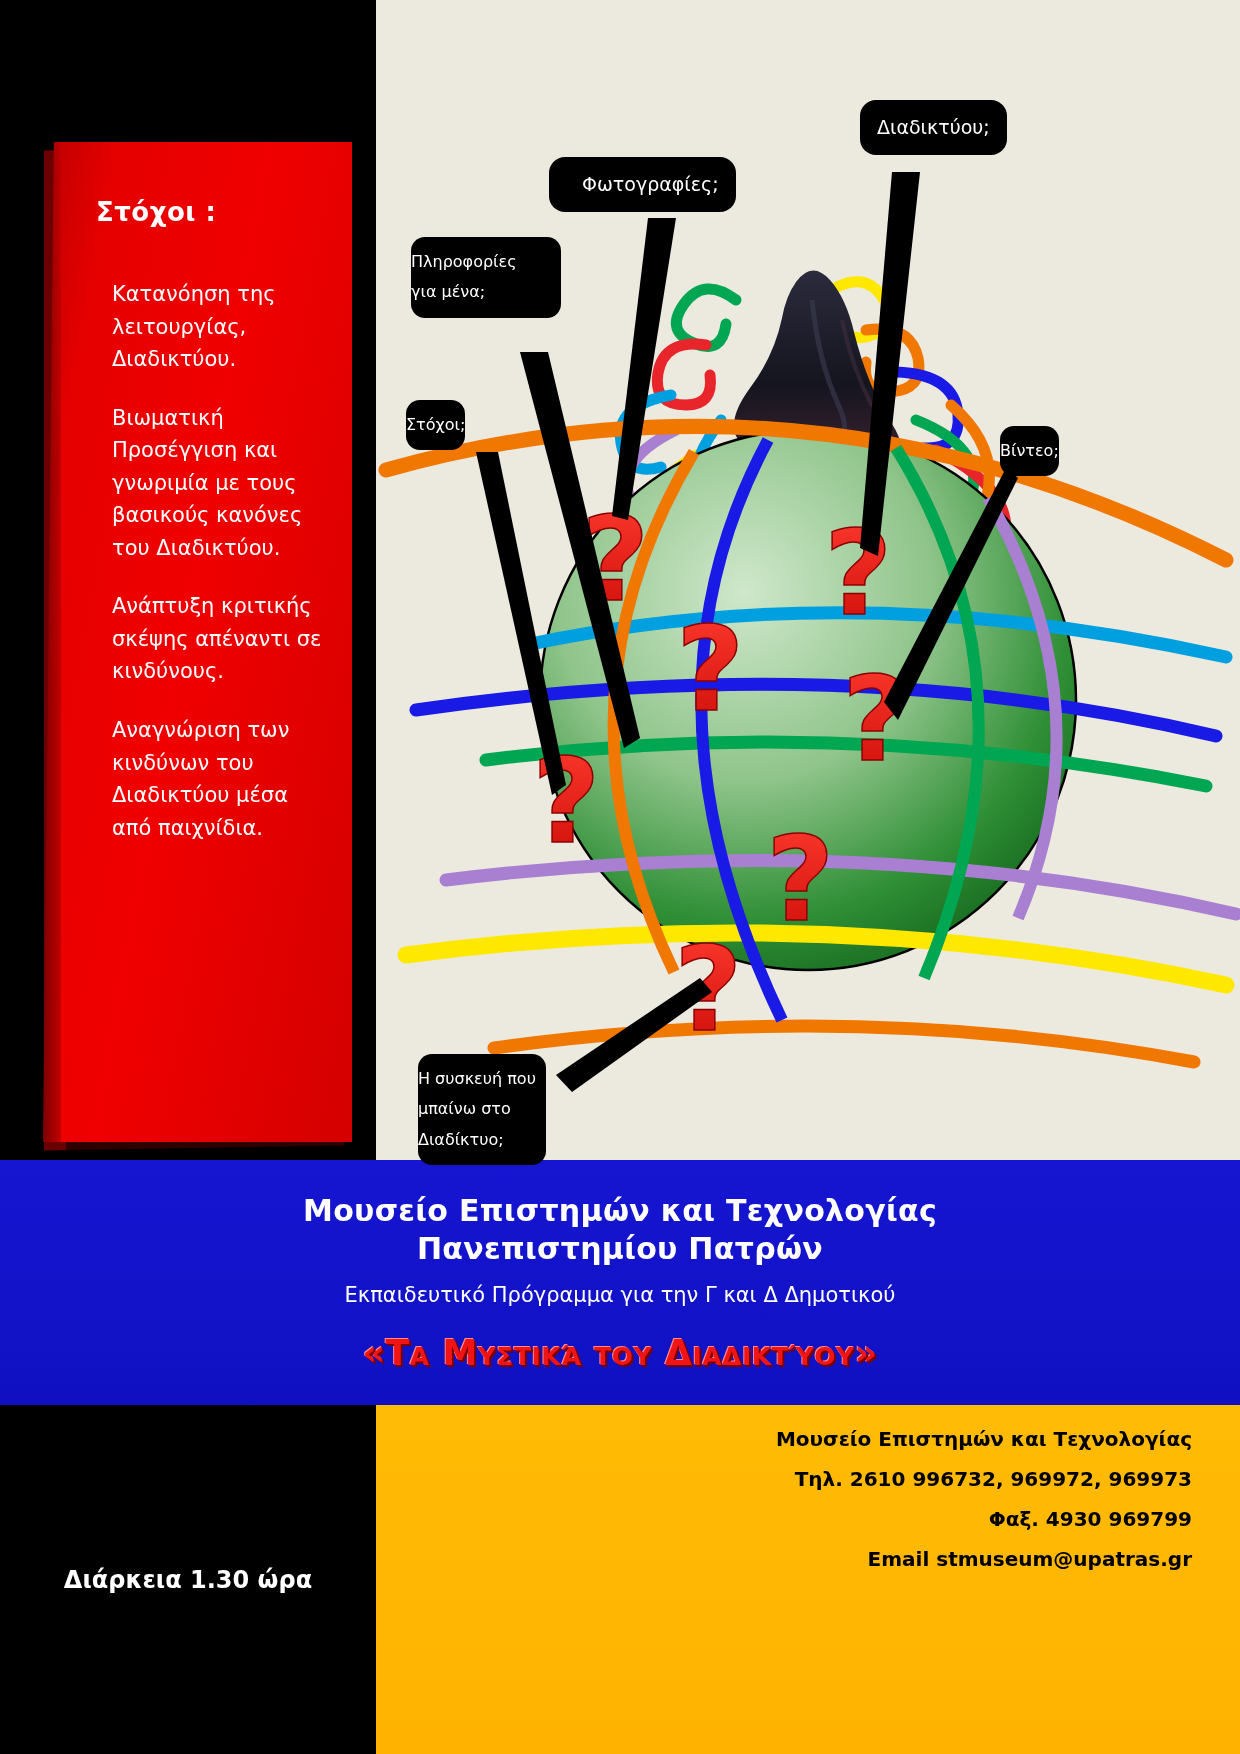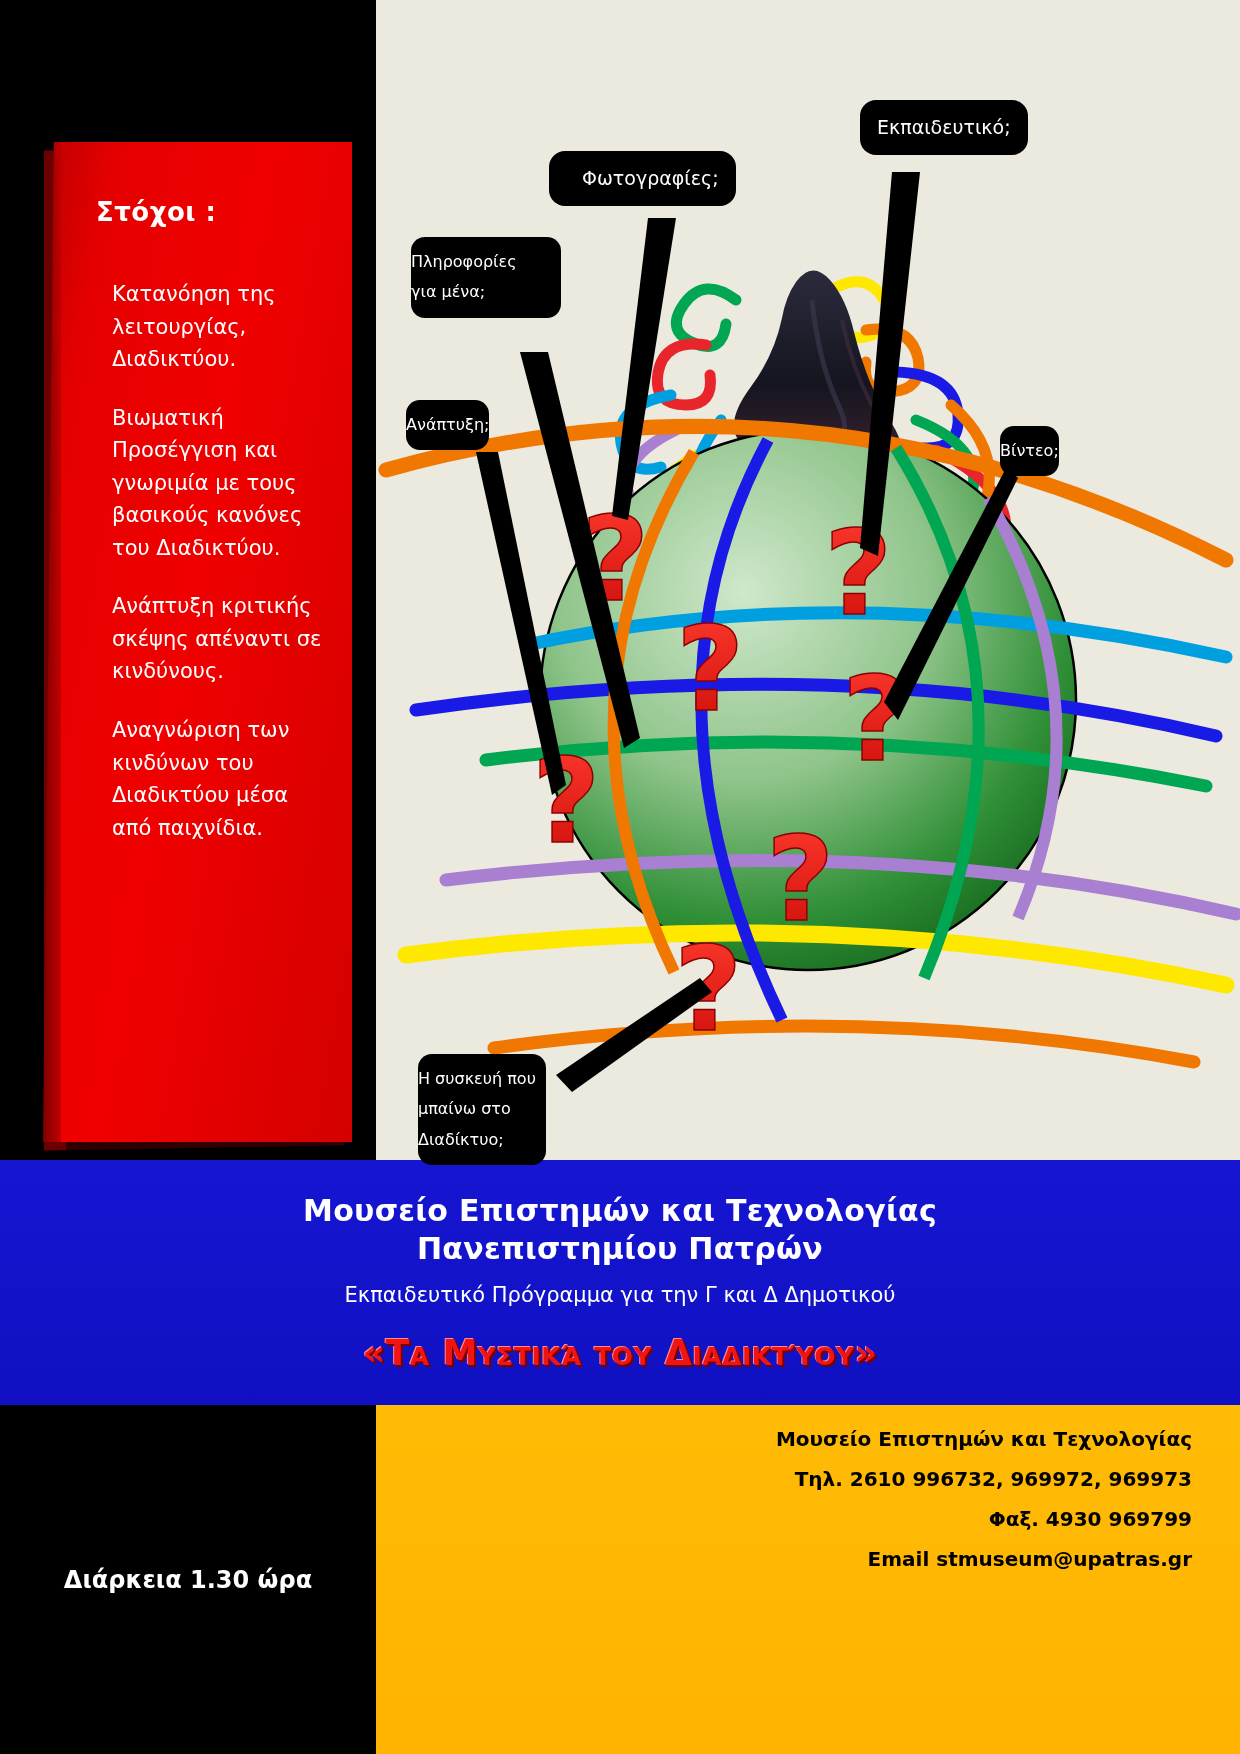--- a/index.html
+++ b/index.html
@@ -55,21 +55,21 @@
   
   .bubble{
     position:absolute;background:#000;color:#fff;border-radius:16px;
     padding:11px 17px;font-size:19px;line-height:1.75;
     font-family:"DejaVu Sans","Liberation Sans",sans-serif;
     white-space:pre-line;z-index:6;
   }
   .bubble.small{font-size:16px;line-height:1.9;padding:10px 0;border-radius:14px;}
 
   .b-info   {left:411px;  top:237px;  width:150px;}
-  .b-photo  {left:549px;  top:151px;padding-left:33px;}
+  .b-photo  {left:549px;  top:157px;padding-left:33px;}
   .b-harass {left:860px;  top:100px;}
   .b-video  {left:1000px; top:426px;}
   .b-addict {left:406px;  top:400px;}
   .b-device {left:418px;  top:1054px; width:128px;}
 
   
   .blue-band{
     position:absolute;left:0;top:1160px;width:1240px;height:245px;
     background:#1414cc;
     background:linear-gradient(180deg,#1616d2 0%,#1010c2 100%);
@@ -214,23 +214,23 @@
         <p>Κατανόηση της λειτουργίας, Διαδικτύου.</p>
         <p>Βιωματική Προσέγγιση και γνωριμία με τους βασικούς κανόνες του Διαδικτύου.</p>
         <p>Ανάπτυξη κριτικής σκέψης απέναντι σε κινδύνους.</p>
         <p>Αναγνώριση των  κινδύνων του Διαδικτύου μέσα από παιχνίδια.</p>
       </div>
     </div>
 
     <div class="bubble b-info small">Πληροφορίες
 για μένα;</div>
     <div class="bubble b-photo">Φωτογραφίες;</div>
-    <div class="bubble b-harass">Εκπαιδευτικό;</div>
+    <div class="bubble b-harass">Διαδικτύου;</div>
     <div class="bubble b-video small">Βίντεο;</div>
-    <div class="bubble b-addict small">Ανάπτυξη;</div>
+    <div class="bubble b-addict small">Στόχοι;</div>
     <div class="bubble b-device small">Η συσκευή που
 μπαίνω  στο
 Διαδίκτυο;</div>
   </div>
 
   <div class="blue-band">
     <div class="org1">
       <div>Μουσείο  Επιστημών και Τεχνολογίας</div>
       <div>Πανεπιστημίου Πατρών</div>
     </div>

